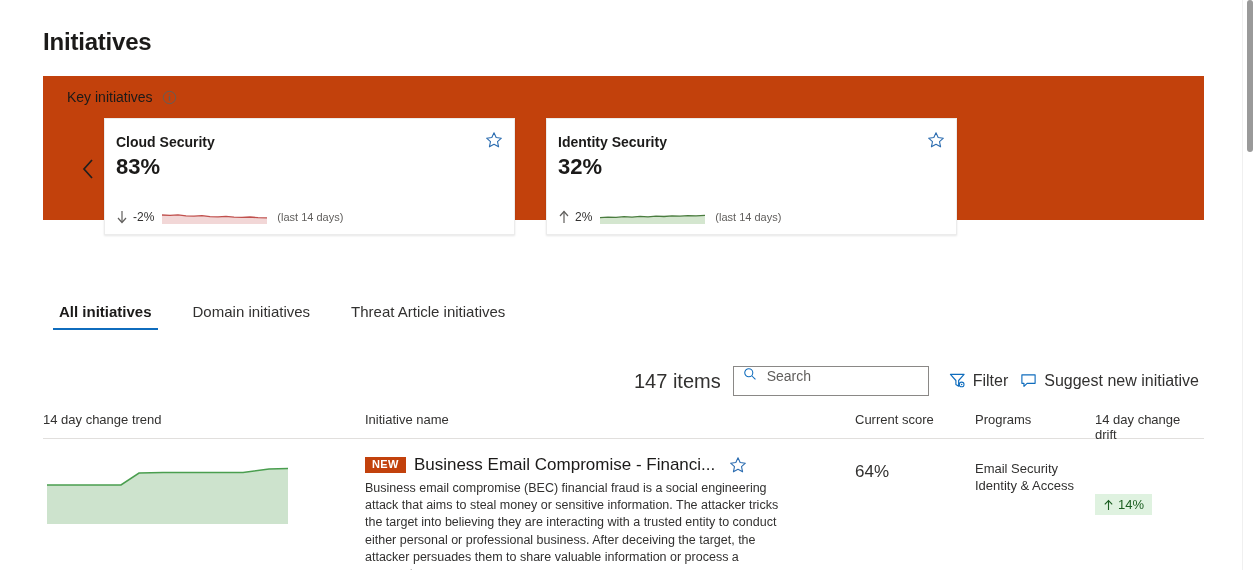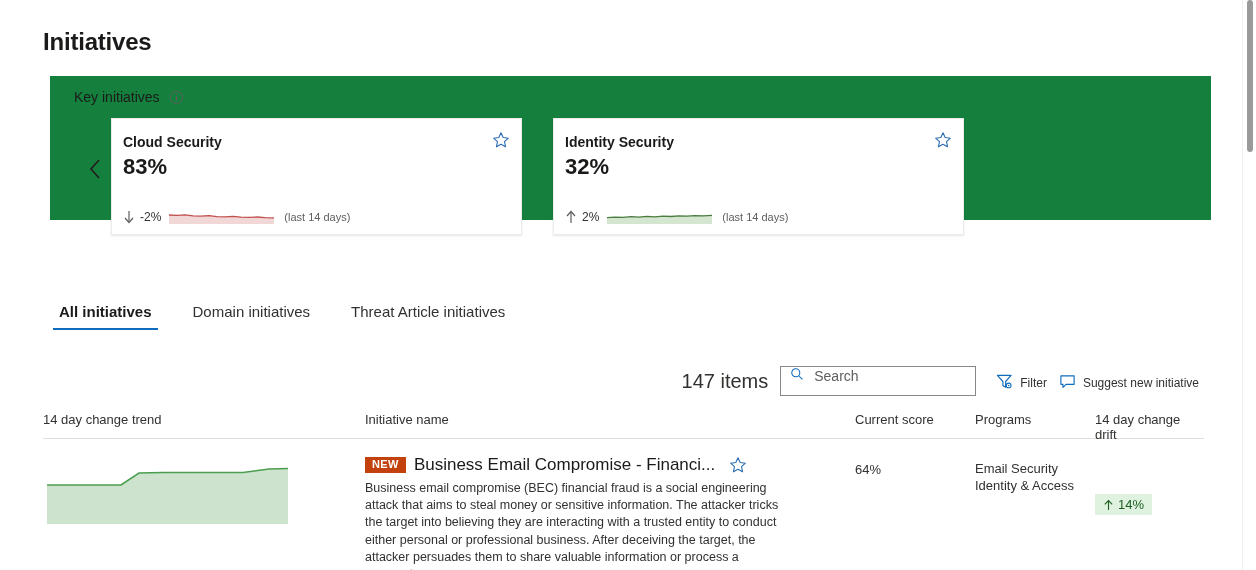--- a/index.html
+++ b/index.html
@@ -15,23 +15,23 @@
 
   
   .page-title {
     position: absolute; left: 43px; top: 28px;
     font-size: 24px; font-weight: 700; letter-spacing: -0.2px;
     color: #1b1a19;
   }
 
   
   .key-panel {
-    position: absolute; left: 50px; top: 76px;
+    position: absolute; left: 43px; top: 76px;
     width: 1161px; height: 144px;
-    background: #15803d;
+    background: #c2410c;
   }
   .key-panel-header {
     position: absolute; left: 24px; top: 13px;
     display: flex; align-items: center; gap: 9px;
   }
   .key-panel-title { font-size: 14px; color: #1b1a19; }
   .info-icon {
     width: 15px; height: 15px; display: inline-block; line-height: 0;
   }
   .carousel-prev {
@@ -97,22 +97,22 @@
     display: flex; align-items: flex-start; gap: 8px;
     padding: 0 9px; margin-right: 14px;
   }
   .search-icon { width: 14px; height: 14px; line-height: 0; flex: 0 0 auto; }
   .search-input {
     border: none; outline: none; font-size: 14px; width: 100%;
     font-family: inherit; color: #1b1a19; background: transparent;
   }
   .search-input::placeholder { color: #605e5c; }
   .tool-btn {
-    display: flex; align-items: flex-end; gap: 7px;
-    font-size: 12px; color: #323130; cursor: pointer;
+    display: flex; align-items: flex-start; gap: 7px;
+    font-size: 16px; color: #323130; cursor: pointer;
     background: none; border: none; font-family: inherit;
     padding: 4px 6px;
   }
   .tool-icon { width: 17px; height: 17px; line-height: 0; }
 
   
   .table { position: absolute; left: 43px; top: 412px; width: 1161px; }
   .thead {
     display: flex; align-items: flex-start;
     height: 27px; border-bottom: 1px solid #e1dfdd;
@@ -120,21 +120,21 @@
   }
   .col-trend { width: 322px; }
   .col-name  { width: 490px; }
   .col-score { width: 120px; }
   .col-prog  { width: 120px; }
   .col-drift { width: 109px; }
 
   .trow { display: flex; align-items: flex-start; padding-top: 16px; }
   .cell-trend { width: 322px; padding-right: 10px; line-height: 0; }
   .cell-name  { width: 490px; }
-  .cell-score { width: 120px; font-size: 13px; color: #323130; padding-top: 7px; }
+  .cell-score { width: 120px; font-size: 17px; color: #323130; padding-top: 7px; }
   .cell-prog  { width: 120px; font-size: 13px; color: #323130; padding-top: 5px; line-height: 17px; }
   .cell-drift { width: 109px; padding-top: 4px; margin-top: 35px; }
 
   .name-head { display: flex; align-items: center; gap: 8px; }
   .badge-new {
     background: #c2410c; color: #ffffff;
     font-size: 11px; font-weight: 700; letter-spacing: 0.4px;
     padding: 2px 7px 3px; line-height: 1;
   }
   .init-title {

